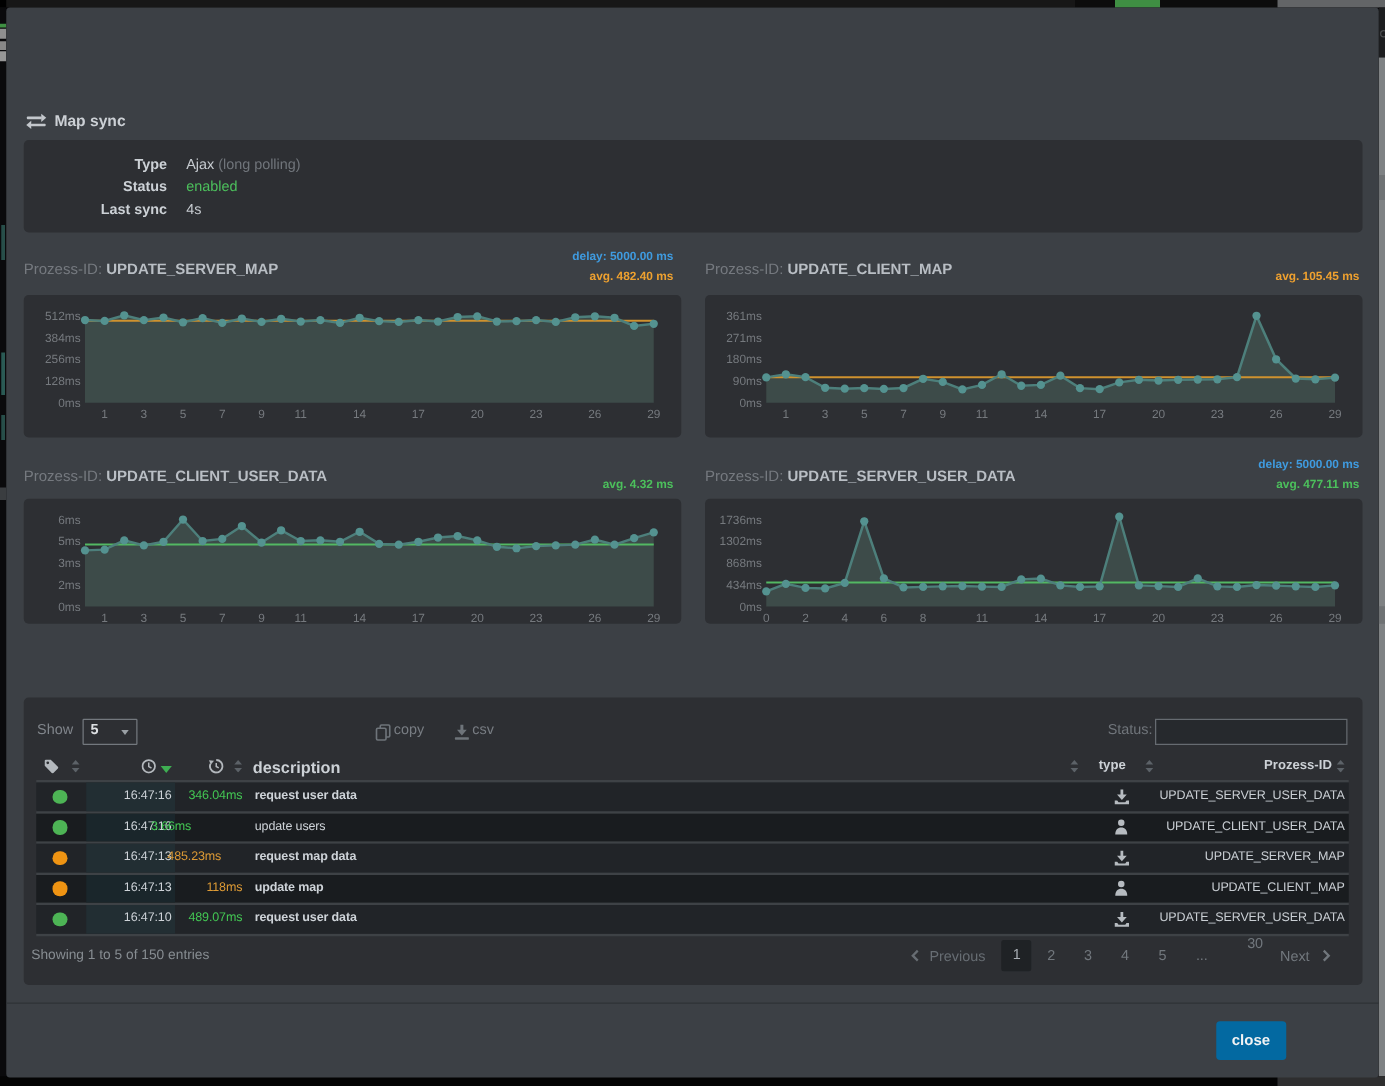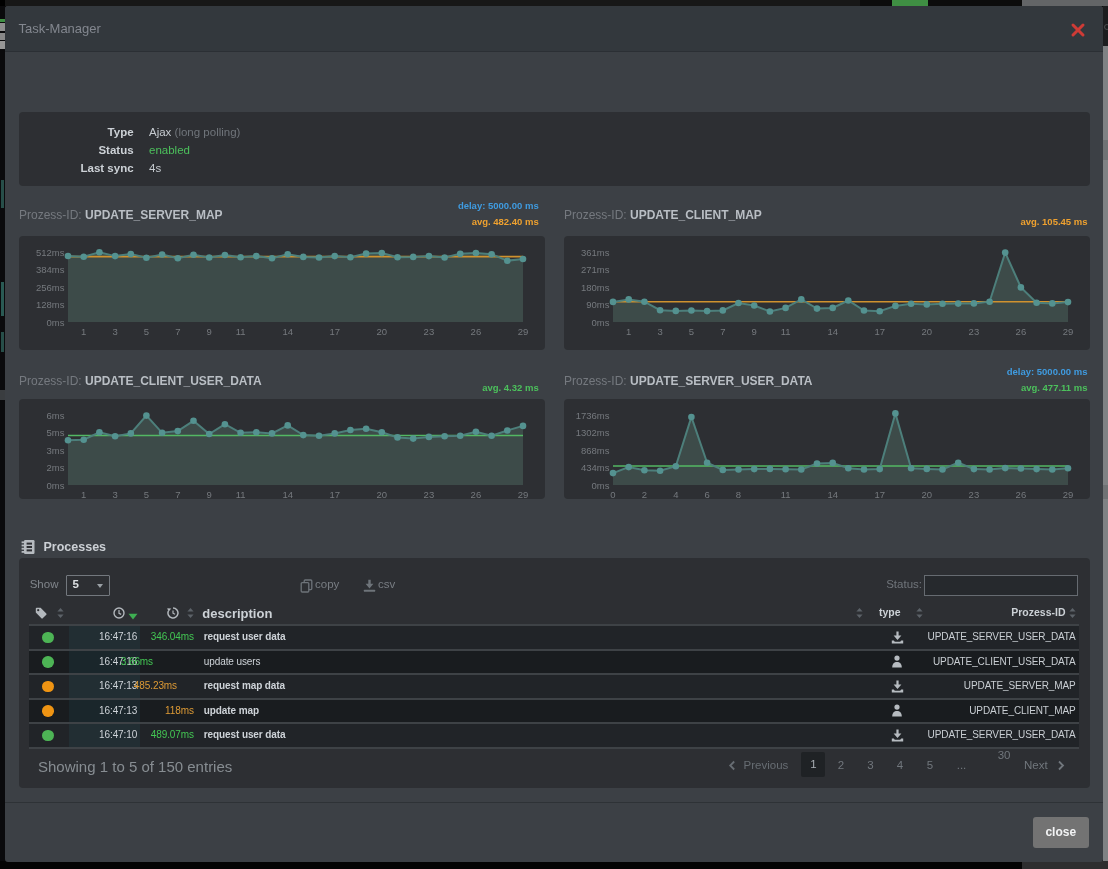--- a/index.html
+++ b/index.html
@@ -37,30 +37,32 @@
 <div class="abs" style="left:1103px;top:46px;width:5px;height:815px;background:#7f8284"></div>
 <div class="abs" style="left:1103.5px;top:23.5px;width:6px;height:6px;border-radius:50%;border:1.5px solid #4a4c4e"></div>
 <div class="abs" style="left:1103px;top:140px;width:5px;height:20px;background:#6f7274"></div>
 <div class="abs" style="left:1103px;top:485px;width:5px;height:14px;background:#6f7274"></div>
 
 <div class="abs" style="left:0;top:861px;width:1022px;height:8px;background:#040404"></div>
 <div class="abs" style="left:1022px;top:861px;width:86px;height:8px;background:#2e2e2f"></div>
 
 <div class="abs" style="left:5px;top:6px;width:1097.5px;height:855.5px;background:#3c4045;border-radius:3px">
 
-  <div class="abs" style="left:0;top:0;width:100%;height:46px;background:#33383d;border-bottom:1px solid #2b2f34;border-radius:3px 3px 0 0">
-    <span class="abs" style="left:13.5px;top:15px;font-size:13px;color:#83878f">Task-Manager</span>
-    <span class="abs" style="left:1065px;top:15.5px"><svg width="16" height="16" viewBox="0 0 16 16">
-          <g stroke="#cf3b36" stroke-width="3" stroke-linecap="round">
-            <line x1="3" y1="3" x2="13" y2="13"></line>
-            <line x1="13" y1="3" x2="3" y2="13"></line>
+
+  <div class="sechead" style="left:15px;top:82.5px;width:300px;height:16px">
+    <span class="h-ico" style="width:20px;height:16px"><svg width="18" height="14" viewBox="0 0 18 14" style="position:absolute;left:0;top:1px">
+          <g fill="#c3c7cc">
+            <rect x="1.5" y="3.2" width="11.8" height="2.1" rx="0.6"></rect>
+            <path d="M13 0.9 L17 4.2 L13 7.5 Z"></path>
+            <rect x="4.7" y="8.9" width="11.8" height="2.1" rx="0.6"></rect>
+            <path d="M5 6.6 L1 9.9 L5 13.2 Z"></path>
           </g>
         </svg></span>
-  </div>
-
+    <span style="position:absolute;left:23.5px;top:1px">Map sync</span>
+  </div>
 
   <div class="panel" style="left:14px;top:106.3px;width:1070.5px;height:74px;font-size:11.5px">
     <div style="position:absolute;left:0;top:13.3px;width:114.6px;text-align:right;font-weight:bold;color:#ccd1d6">Type</div>
     <div style="position:absolute;left:130px;top:13.3px;color:#c6cbd0">Ajax <span style="color:#70757b">(long polling)</span></div>
     <div style="position:absolute;left:0;top:31.3px;width:114.6px;text-align:right;font-weight:bold;color:#ccd1d6">Status</div>
     <div style="position:absolute;left:130px;top:31.3px;color:#4cc05c">enabled</div>
     <div style="position:absolute;left:0;top:49.3px;width:114.6px;text-align:right;font-weight:bold;color:#ccd1d6">Last sync</div>
     <div style="position:absolute;left:130px;top:49.3px;color:#c6cbd0">4s</div>
   </div>
 
@@ -287,37 +289,20 @@
         <circle cx="409.9" cy="70.1" r="3.3" fill="#549290"></circle>
         <circle cx="425.6" cy="70.5" r="3.3" fill="#549290"></circle>
         <circle cx="441.2" cy="69.1" r="3.3" fill="#549290"></circle>
         <circle cx="456.9" cy="69.5" r="3.3" fill="#549290"></circle>
         <circle cx="472.6" cy="70.1" r="3.3" fill="#549290"></circle>
         <circle cx="488.3" cy="70.5" r="3.3" fill="#549290"></circle>
         <circle cx="504.0" cy="69.3" r="3.3" fill="#549290"></circle>
       </svg>
     </div>
 
-  <div class="sechead" style="left:15px;top:531.6px;width:300px;height:18px">
-    <span class="h-ico" style="width:20px;height:18px"><svg width="18" height="18" viewBox="0 0 18 18" style="position:absolute;left:0;top:0">
-          <g fill="#b6bbc0">
-            <rect x="4" y="2" width="10.5" height="14" rx="1.2"></rect>
-            <rect x="1.6" y="3.4" width="3" height="1.8"></rect>
-            <rect x="1.6" y="6.6" width="3" height="1.8"></rect>
-            <rect x="1.6" y="9.8" width="3" height="1.8"></rect>
-            <rect x="1.6" y="13" width="3" height="1.8"></rect>
-          </g>
-          <g fill="#2d2f33">
-            <rect x="6.6" y="4.6" width="5.4" height="2"></rect>
-            <rect x="6.6" y="8" width="5.4" height="2"></rect>
-            <rect x="6.6" y="11.4" width="5.4" height="2"></rect>
-          </g>
-        </svg></span>
-    <span style="position:absolute;left:23.5px;top:2px">Processes</span>
-  </div>
 
   <div class="panel" style="left:14px;top:552.3px;width:1070.5px;height:229.4px;font-size:11.5px">
 
     <div style="position:absolute;left:10.7px;top:20px;color:#80858b">Show</div>
     <div style="position:absolute;left:46.9px;top:16.7px;width:44.5px;height:21.4px;border:1.5px solid #73787e;border-radius:1px;color:#dde0e3;font-weight:bold">
       <span style="position:absolute;left:5.5px;top:2.2px">5</span>
       <span style="position:absolute;right:6.5px;top:7.8px;width:0;height:0;border-left:3.2px solid transparent;border-right:3.2px solid transparent;border-top:4.8px solid #9aa0a5"></span>
     </div>
     <span style="position:absolute;left:281.4px;top:20.5px"><svg width="13" height="14" viewBox="0 0 13 14">
           <rect x="4.2" y="1" width="7.6" height="9.6" rx="1" fill="none" stroke="#6e747a" stroke-width="1.3"></rect>
@@ -445,33 +430,33 @@
     <div class="tcell" style="left:175.1px;color:#ced3d8;font-weight:bold">request user data</div>
     <div style="position:absolute;left:862px;top:4.5px"><svg width="13" height="13" viewBox="0 0 13 13">
             <g fill="#b6bbc0">
               <path d="M5.4 0.6 h2.2 v4 h2.8 L6.5 9 2.6 4.6 h2.8 Z"></path>
               <path d="M0.8 9.4 h2 l1 1.4 h5.4 l1-1.4 h2 v3 h-11.4 Z"></path>
             </g>
           </svg></div>
     <div class="tcell b" style="right:3.3px;color:#c9ced3">UPDATE_SERVER_USER_DATA</div>
   </div>
 
-    <div style="position:absolute;left:19px;top:200px;font-size:15px;color:#878d92">Showing 1 to 5 of 150 entries</div>
+    <div style="position:absolute;left:6px;top:200px;font-size:11px;color:#878d92">Showing 1 to 5 of 150 entries</div>
     <div style="position:absolute;left:708.6px;top:201px;font-size:11.5px;color:#676d73"><svg width="8" height="11" style="vertical-align:-1.5px">
           <path d="M6.2 1.5 L2.2 5.5 L6.2 9.5" stroke="#676d73" stroke-width="1.8" fill="none"></path>
         </svg><span style="margin-left:8px">Previous</span></div>
     <div style="position:absolute;left:782.2px;top:193.7px;width:24.3px;height:25.3px;line-height:25.3px;text-align:center;background:#1f2225;border-radius:2px;color:#a8adb3;font-size:11.5px">1</div>
     <div style="font-size:11.5px">
         <span style="position:absolute;left:808.0px;top:195.5px;width:28px;height:22px;line-height:22px;text-align:center;color:#71777d">2</span>
         <span style="position:absolute;left:837.5px;top:195.5px;width:28px;height:22px;line-height:22px;text-align:center;color:#71777d">3</span>
         <span style="position:absolute;left:867.0px;top:195.5px;width:28px;height:22px;line-height:22px;text-align:center;color:#71777d">4</span>
         <span style="position:absolute;left:897.0px;top:195.5px;width:28px;height:22px;line-height:22px;text-align:center;color:#71777d">5</span>
         <span style="position:absolute;left:928.5px;top:195.5px;width:28px;height:22px;line-height:22px;text-align:center;color:#71777d">...</span>
         <span style="position:absolute;left:963.5px;top:186px;width:28px;height:22px;line-height:22px;text-align:right;color:#71777d">30</span>
       </div>
     <div style="position:absolute;left:1005px;top:201px;font-size:11.5px;color:#71777d">Next<svg width="8" height="11" style="vertical-align:-1.5px;margin-left:9px">
           <path d="M2 1.5 L6 5.5 L2 9.5" stroke="#71777d" stroke-width="1.8" fill="none"></path>
         </svg></div>
   </div>
 
   <div class="abs" style="left:0;top:796.3px;width:100%;height:0;border-top:1px solid #2e3236"></div>
-  <div class="abs" style="left:1028px;top:811.3px;width:55.5px;height:31px;background:#737373;border-radius:3px;text-align:center;line-height:31px;font-size:12px;font-weight:bold;color:#f2f3f4">close</div>
+  <div class="abs" style="left:968px;top:811.3px;width:55.5px;height:31px;background:#0369a1;border-radius:3px;text-align:center;line-height:31px;font-size:12px;font-weight:bold;color:#f2f3f4">close</div>
 </div>
 
 </body></html>

